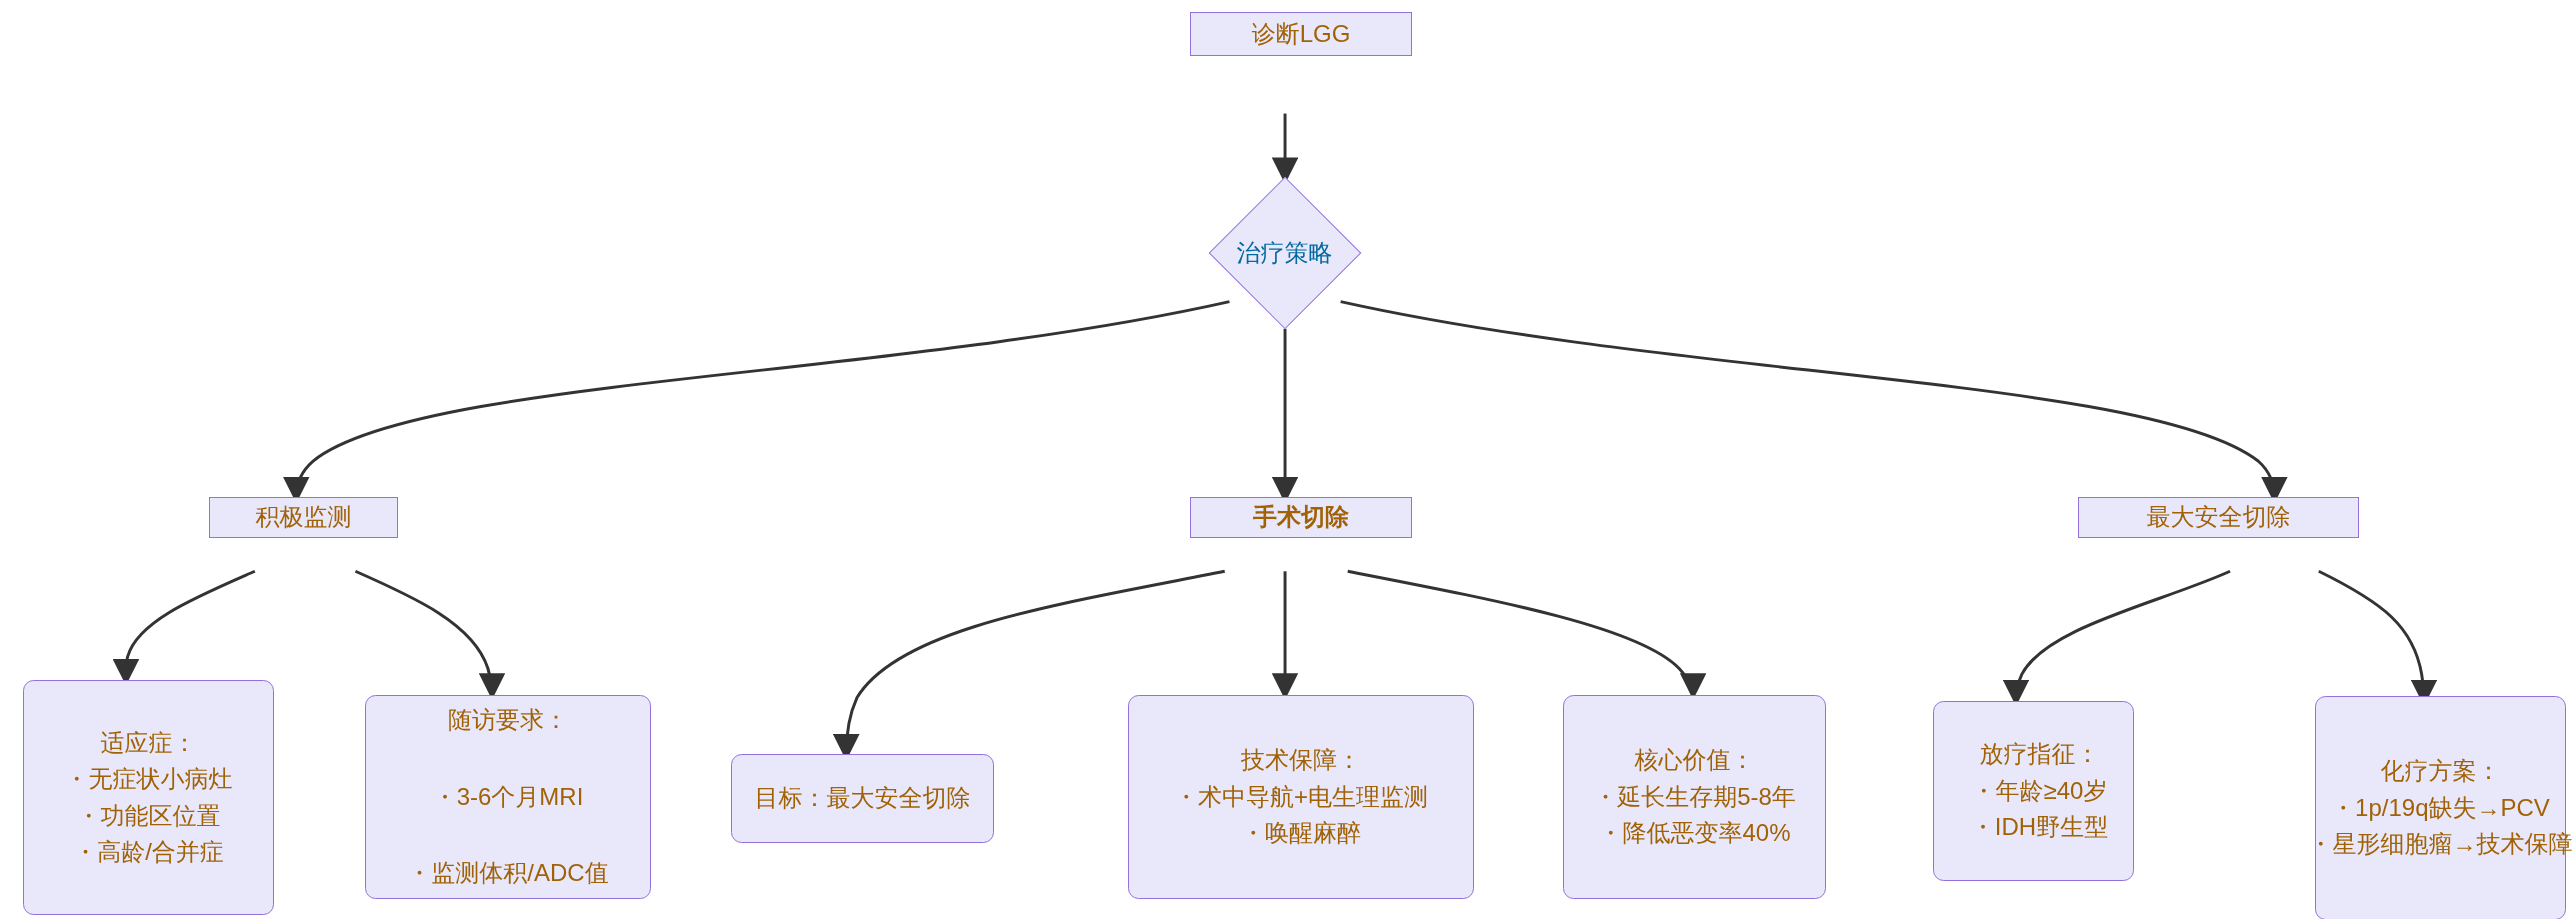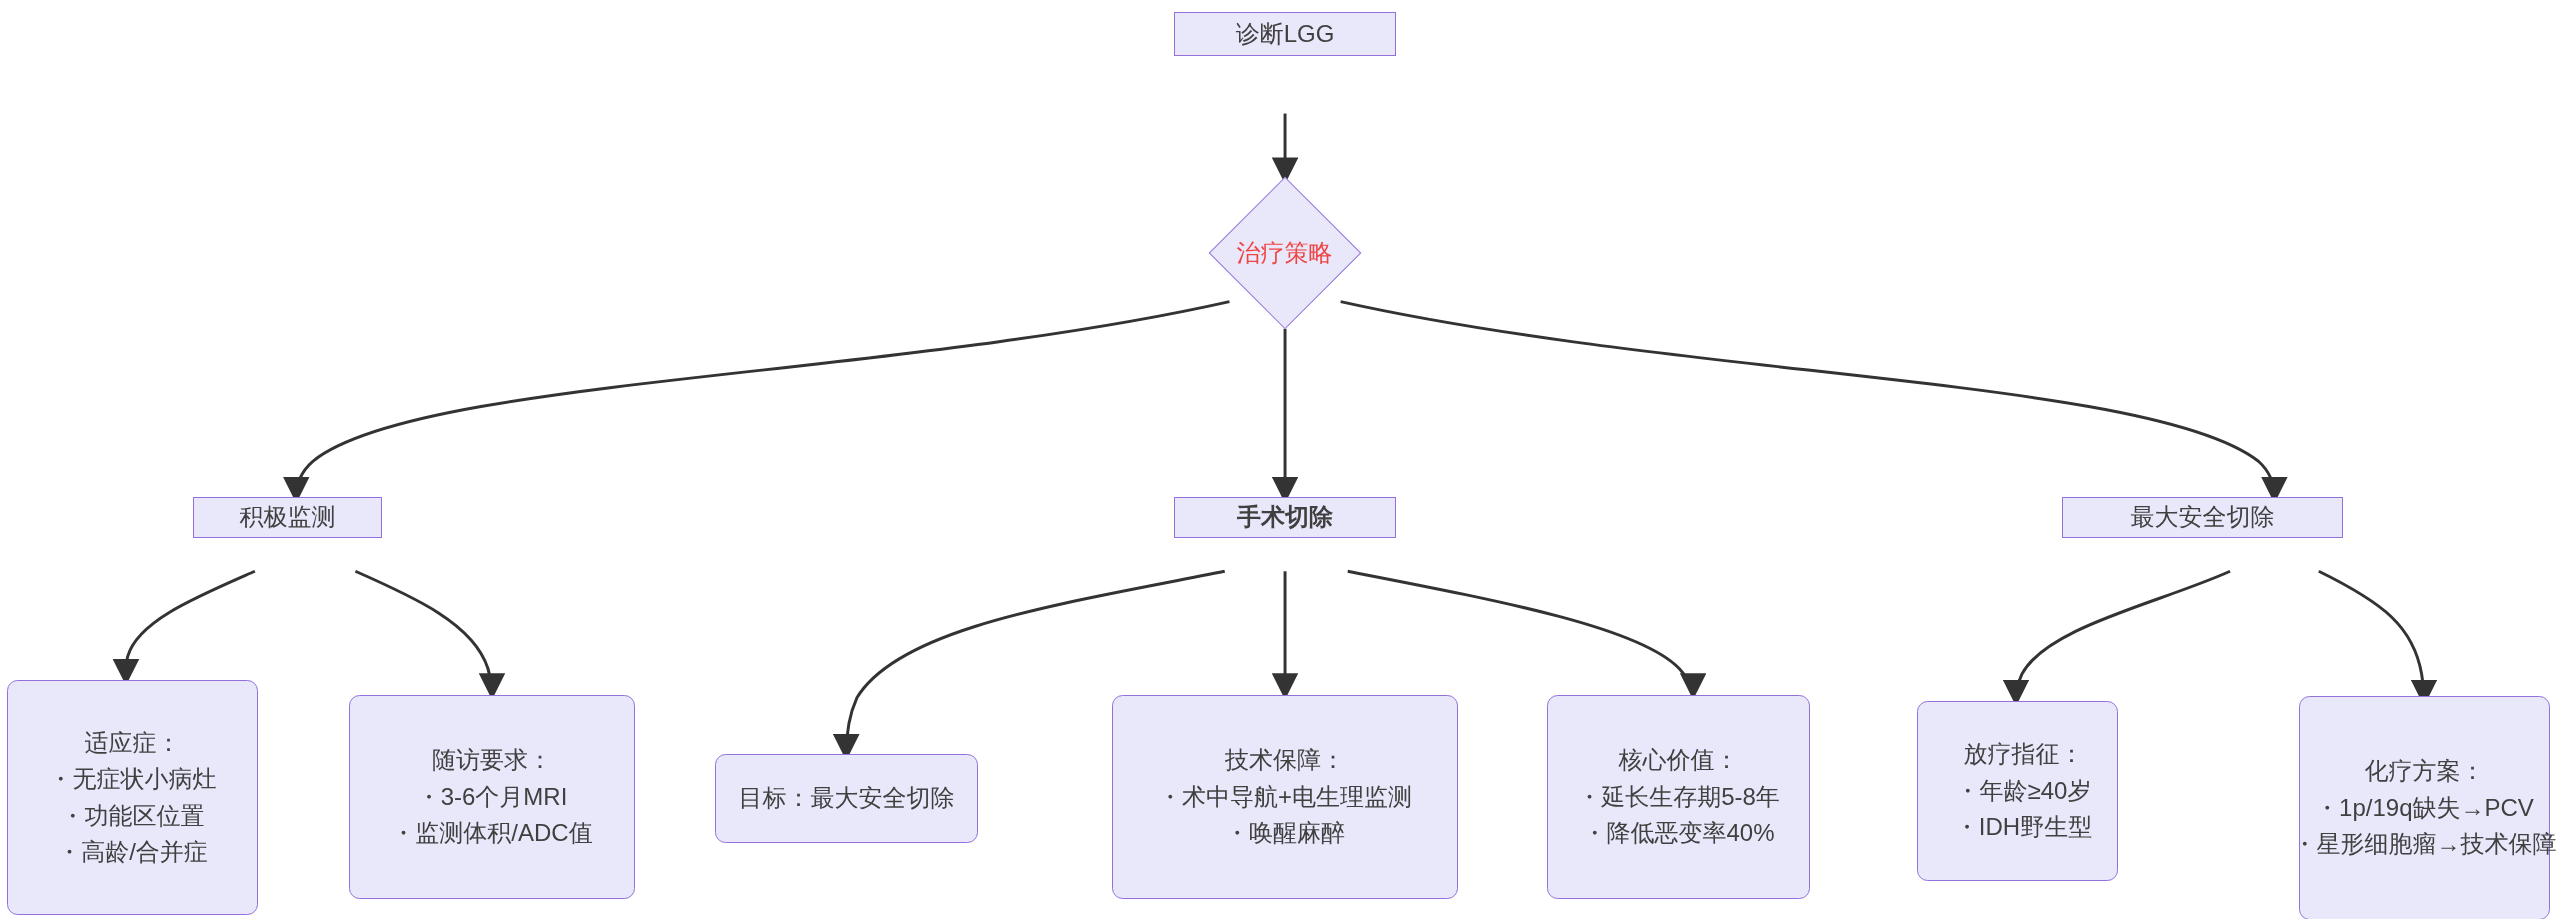--- a/index.html
+++ b/index.html
@@ -2,28 +2,28 @@
 <html style="font-size:9.5px"><head>
 <meta charset="utf-8">
 <style>
   html,body{margin:0;padding:0;background:#ffffff;}
   body{width:2576px;height:919px;position:relative;overflow:hidden;
        font-family:"Liberation Sans","DejaVu Sans",sans-serif;}
   #stage{position:absolute;left:0;top:0;width:2576px;height:919px;}
   #edges{position:absolute;left:0;top:0;width:2576px;height:919px;pointer-events:none;}
   .node{position:absolute;box-sizing:border-box;background:#e9e8fb;
         border:1.8px solid #9370db;display:flex;flex-direction:column;
-        align-items:center;justify-content:center;color:#404040;
-        font-size:24px;line-height:1.52;text-align:center;white-space:nowrap;}
+        align-items:center;justify-content:center;color:#a16207;
+        font-size:24px;line-height:1.52;text-align:center;white-space:nowrap;margin-left:16px;}
   .node.round{border-radius:10.6px;}
   .node .ln{display:block;}
   .diamond{position:absolute;box-sizing:border-box;background:#e9e8fb;
            border:1.8px solid #9370db;transform:rotate(45deg);}
   .diamond-label{position:absolute;display:flex;align-items:center;
-                 justify-content:center;color:#ef4444;font-size:24px;
+                 justify-content:center;color:#0369a1;font-size:24px;
                  white-space:nowrap;}
 </style>
 </head>
 <body>
 
 <div id="stage">
 
   <svg id="edges" viewBox="0 0 4354 1554" width="2576" height="919">
     <defs>
       <marker id="ah" viewBox="0 0 12 12" refX="9" refY="6" markerWidth="9" markerHeight="9" orient="auto-start-reverse">
@@ -69,21 +69,21 @@
     <span class="ln">最大安全切除</span>
   </div>
 
   <div class="node round" style="left:7px;top:680px;width:251px;height:235px;">
     <span class="ln">适应症：</span>
     <span class="ln">・无症状小病灶</span>
     <span class="ln">・功能区位置</span>
     <span class="ln">・高龄/合并症</span>
   </div>
 
-  <div class="node round" style="left:349px;top:695px;width:286px;height:204px;">
+  <div class="node round" style="left:349px;top:695px;width:286px;height:204px;gap:40px;">
     <span class="ln">随访要求：</span>
     <span class="ln">・3-6个月MRI</span>
     <span class="ln">・监测体积/ADC值</span>
   </div>
 
   <div class="node round" style="left:715px;top:754px;width:263px;height:89px;align-items:center;">
     <span class="ln">目标：最大安全切除</span>
   </div>
 
   <div class="node round" style="left:1112px;top:695px;width:346px;height:204px;">

